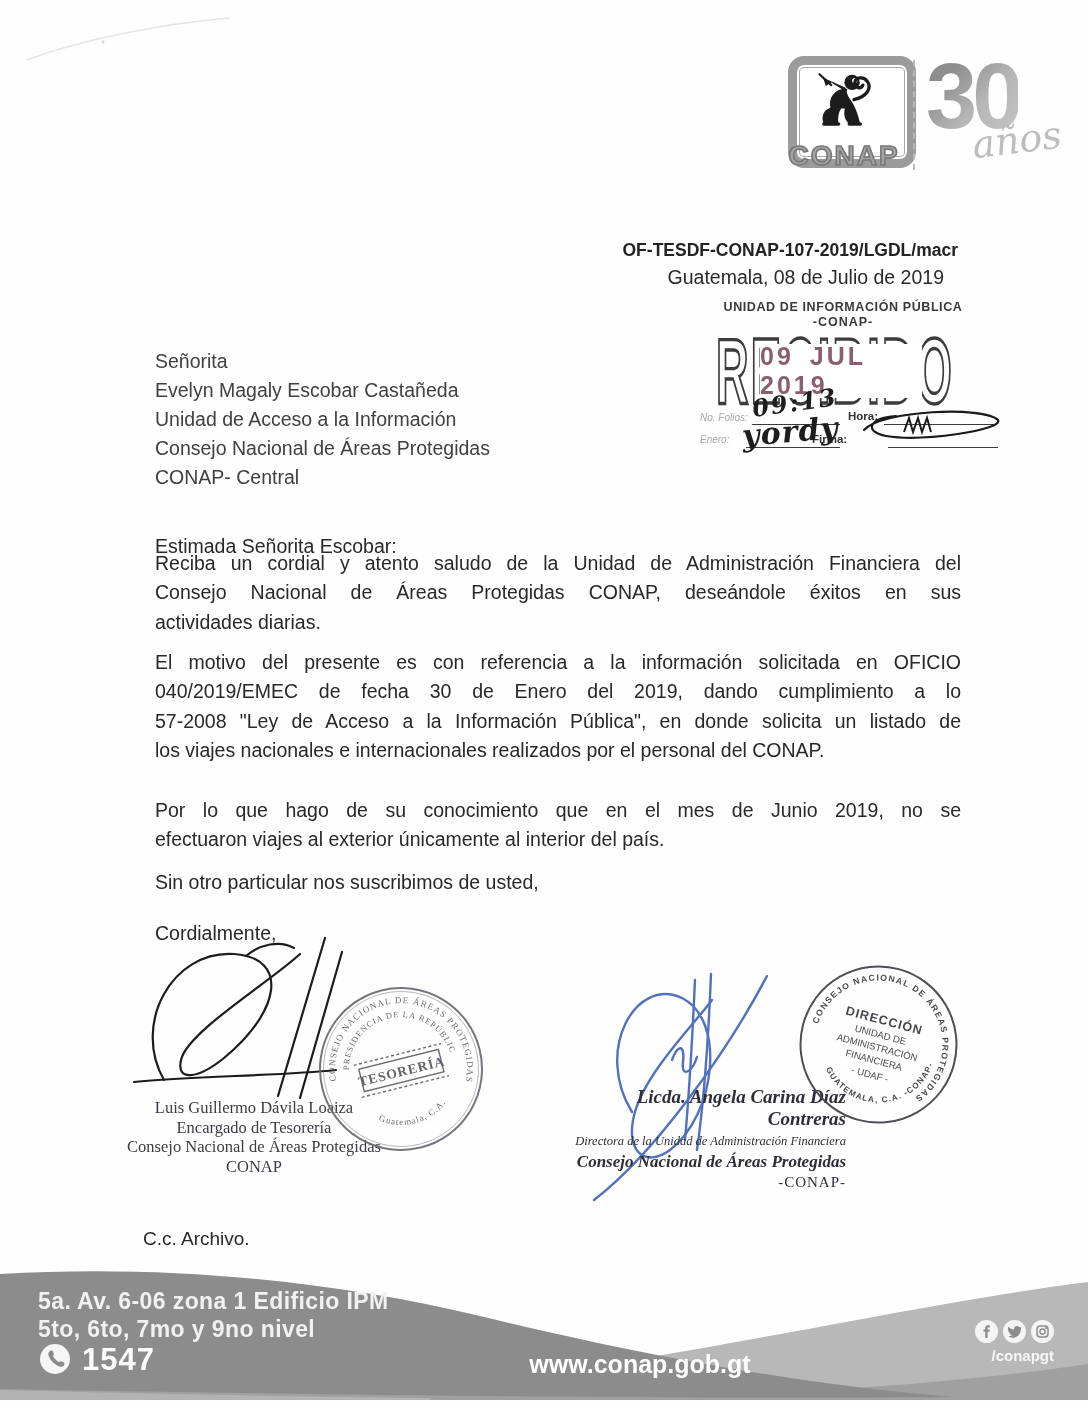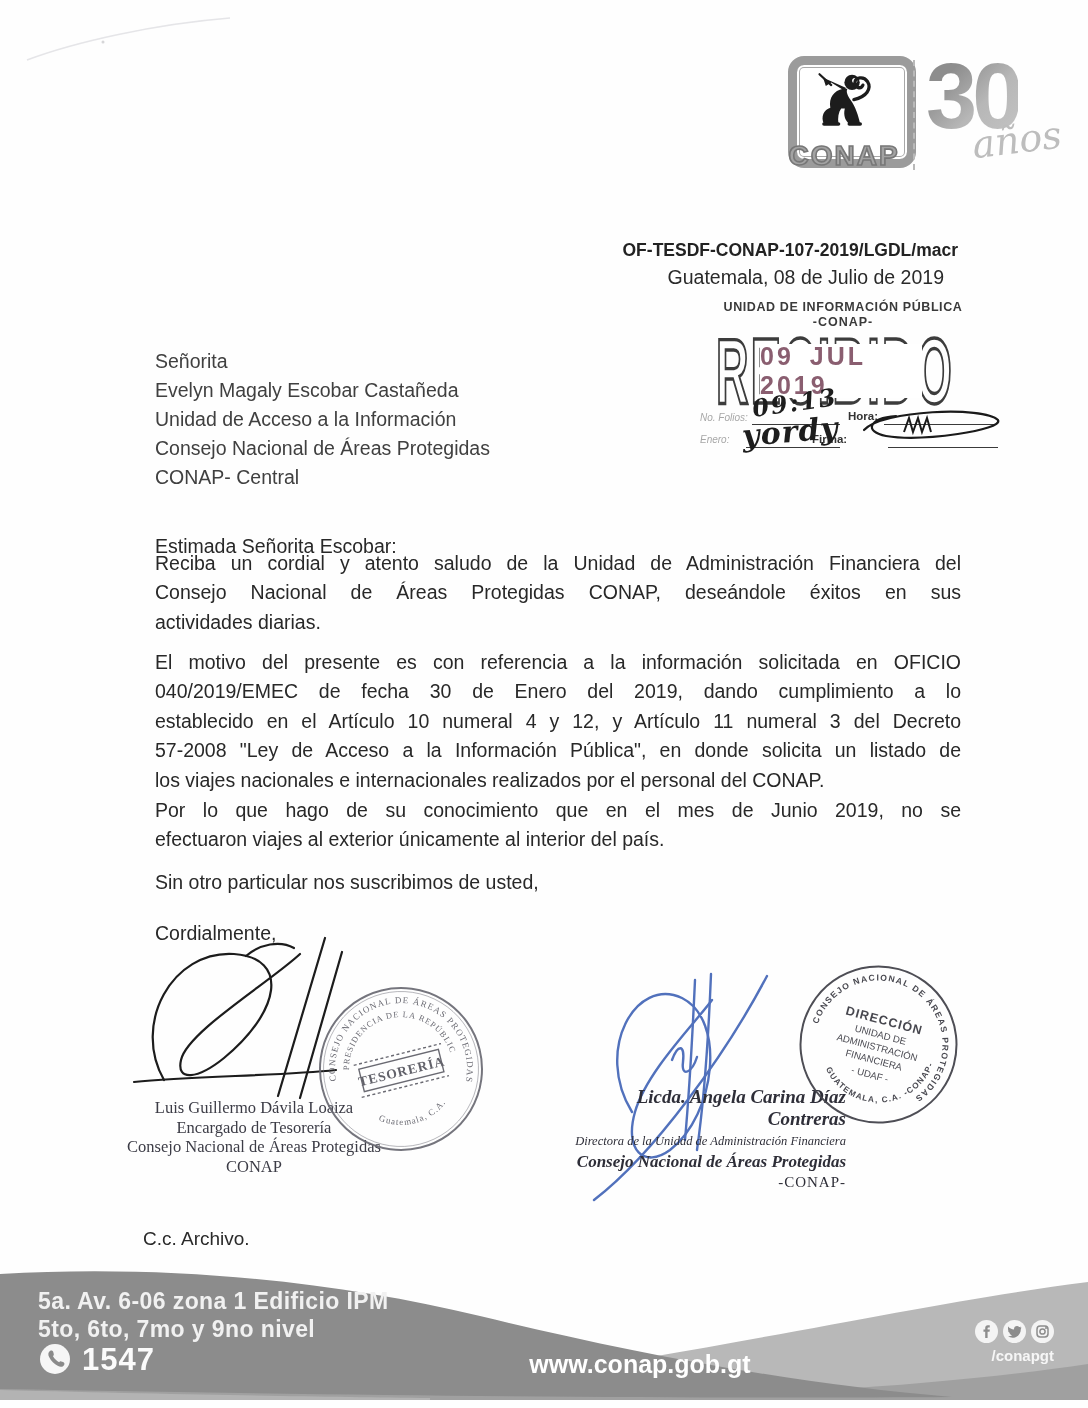--- a/index.html
+++ b/index.html
@@ -128,21 +128,20 @@
 
   <div class="abs bodyline" style="top:549px;">
     <div class="pline">Reciba un cordial y atento saludo de la Unidad de Administración Financiera del</div>
     <div class="pline">Consejo Nacional de Áreas Protegidas CONAP, deseándole éxitos en sus</div>
     <div class="plast">actividades diarias.</div>
   </div>
 
   <div class="abs bodyline" style="top:648px;">
     <div class="pline">El motivo del presente es con referencia a la información solicitada en OFICIO</div>
     <div class="pline">040/2019/EMEC de fecha 30 de Enero del 2019, dando cumplimiento a lo</div>
-    <div class="pline">establecido en el Artículo 10 numeral 4 y 12,  y Artículo 11 numeral 3 del Decreto</div>
     <div class="pline">57-2008 "Ley de Acceso a la Información Pública", en donde solicita un listado de</div>
     <div class="plast">los viajes nacionales e internacionales realizados por el personal del CONAP.</div>
   </div>
 
   <div class="abs bodyline" style="top:796px;">
     <div class="pline">Por lo que hago de su conocimiento que en el mes de Junio 2019, no se</div>
     <div class="plast">efectuaron viajes al exterior únicamente al interior del país.</div>
   </div>
 
   <div class="abs bodyline plast" style="top:868px;">Sin otro particular nos suscribimos de usted,</div>

